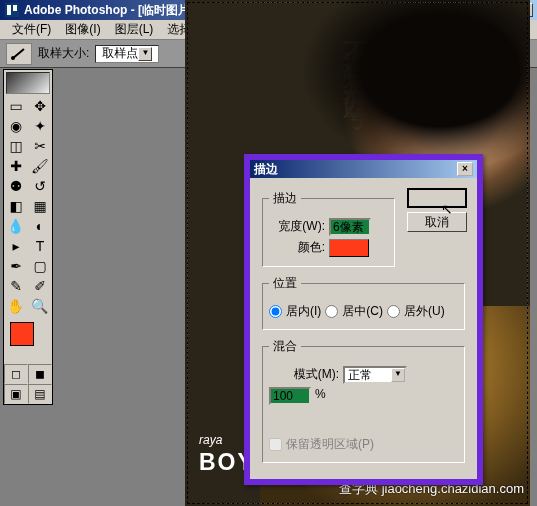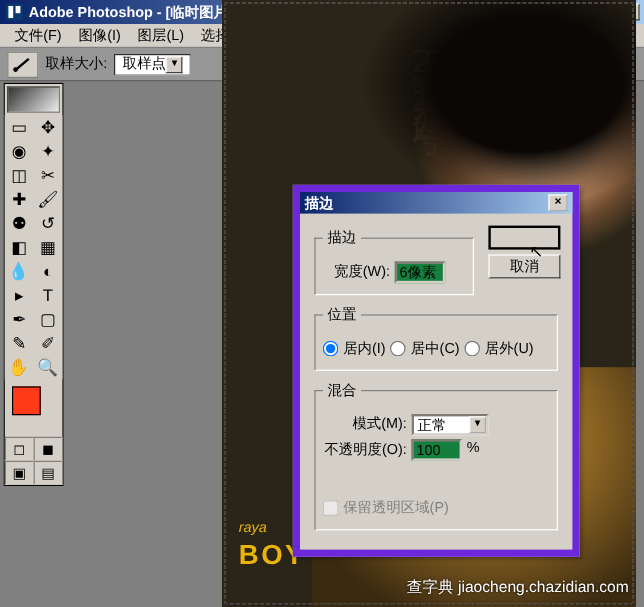--- a/index.html
+++ b/index.html
@@ -30,21 +30,21 @@
 .toolbox .swatches .bg { position: absolute; top: 12px; left: 12px; width: 24px; height: 24px; background: #fff; border: 1px solid #000; z-index: -1; }
 .toolbox .bottom { height: 40px; display:grid; grid-template-columns:1fr 1fr; }
 .toolbox .bottom div { border:1px inset #d4d0c8; display:flex; align-items:center; justify-content:center; }
 
 .canvas { position: absolute; top: 0; left: 185px; width: 345px; height: 506px; background: #2a2518; overflow: hidden; }
 .canvas .marquee { position: absolute; inset: 2px; border: 1px dashed #fff; outline: 1px dashed #000; outline-offset: -1px; }
 .canvas .portrait { position:absolute; top:10px; right:-40px; width:260px; height:340px; background: radial-gradient(ellipse 70% 50% at 55% 30%, #f5d8b8 0%, #c99469 28%, #6b4a2e 45%, rgba(0,0,0,0) 60%); border-radius: 50% 40% 50% 50%; }
 .canvas .hair { position:absolute; top:-30px; right:-50px; width:280px; height:200px; background: radial-gradient(ellipse at 50% 50%, #0a0705 40%, rgba(0,0,0,0) 70%); }
 .canvas .dress { position:absolute; bottom:0; right:-30px; width:300px; height:200px; background: radial-gradient(ellipse at 50% 30%, #d6a74a 0%, #8b6423 40%, #3a2a10 80%); }
 .canvas .calli { position:absolute; top:20px; left:10px; width:180px; height:400px; color:#6a5c3c; font-size:28px; writing-mode: vertical-rl; opacity:0.4; font-family: serif; letter-spacing: 10px;}
-.canvas .logo { position:absolute; bottom:30px; left:14px; color:#eab308; font-family: "Times New Roman", serif; font-style:italic; font-size:20px; }
+.canvas .logo { position:absolute; bottom:30px; left:14px; color:#ffffff; font-family: "Times New Roman", serif; font-style:italic; font-size:20px; }
 .canvas .logo b { font-size:23px; font-style:normal; letter-spacing:2px; }
 .canvas .watermark { position:absolute; bottom:8px; right:6px; color:#fff; text-shadow:0 0 2px #000; font-size:13px; }
 
 .dialog { position: absolute; top: 154px; left: 244px; width: 239px; background: #d4d0c8; border: 6px solid #6d28d9; box-shadow: 2px 2px 4px rgba(0,0,0,0.4); }
 .dialog .dtitle { background: linear-gradient(to right, #0a246a, #a6caf0); height: 18px; color: #fff; display: flex; align-items: center; padding: 0 4px; font-weight: bold; }
 .dialog .dtitle .x { margin-left: auto; width: 16px; height: 14px; background: #d4d0c8; border:1px outset #fff; color:#000; text-align:center; font-size:10px; line-height:11px; }
 .dialog .body { padding: 8px; position: relative; }
 .dialog .btns { position:absolute; top:10px; right:10px; width:60px; display:flex; flex-direction:column; gap:4px; }
 .dialog .btns button { height:20px; background:#d4d0c8; border:1px solid #fff; border-right-color:#404040; border-bottom-color:#404040; }
 .dialog .btns button.focused { border:2px solid #000; }
@@ -169,20 +169,24 @@
       </button>
       <button>取消</button>
     </div>
 
     <fieldset>
       <legend>描边</legend>
       <div class="row">
         <span class="lab">宽度(W):</span>
         <input type="text" value="6像素" style="">
       </div>
+      <div class="row">
+        <span class="lab">颜色:</span>
+        <span class="swatch"></span>
+      </div>
     </fieldset>
 
     <fieldset class="full">
       <legend>位置</legend>
       <div class="row">
         <label>
             <input type="radio" name="pos" checked="" style="">
             <span>居内(I)</span>
           </label>
         <label>
@@ -199,21 +203,20 @@
     <fieldset class="full">
       <legend>混合</legend>
       <div class="row">
         <span class="lab" style="width:70px">模式(M):</span>
         <div class="combo2">
           <span>正常</span>
           <span class="arr">▼</span>
         </div>
       </div>
       <div class="row">
-        <span class="lab" style="width:70px">不透明度(O):</span>
         <input type="text" value="100" style="">
         <span>%</span>
       </div>
       <div class="row">
         <label style="color:#808080;margin-top:28px;">
             <input type="checkbox" disabled="" style="">
             <span>保留透明区域(P)</span>
           </label>
       </div>
     </fieldset>

